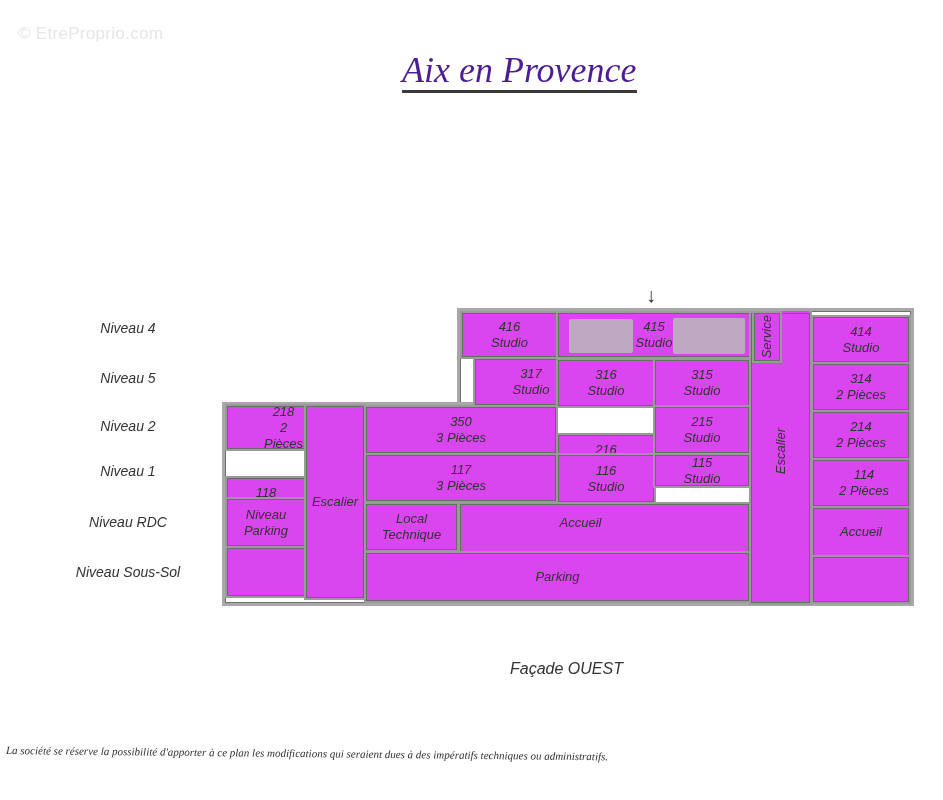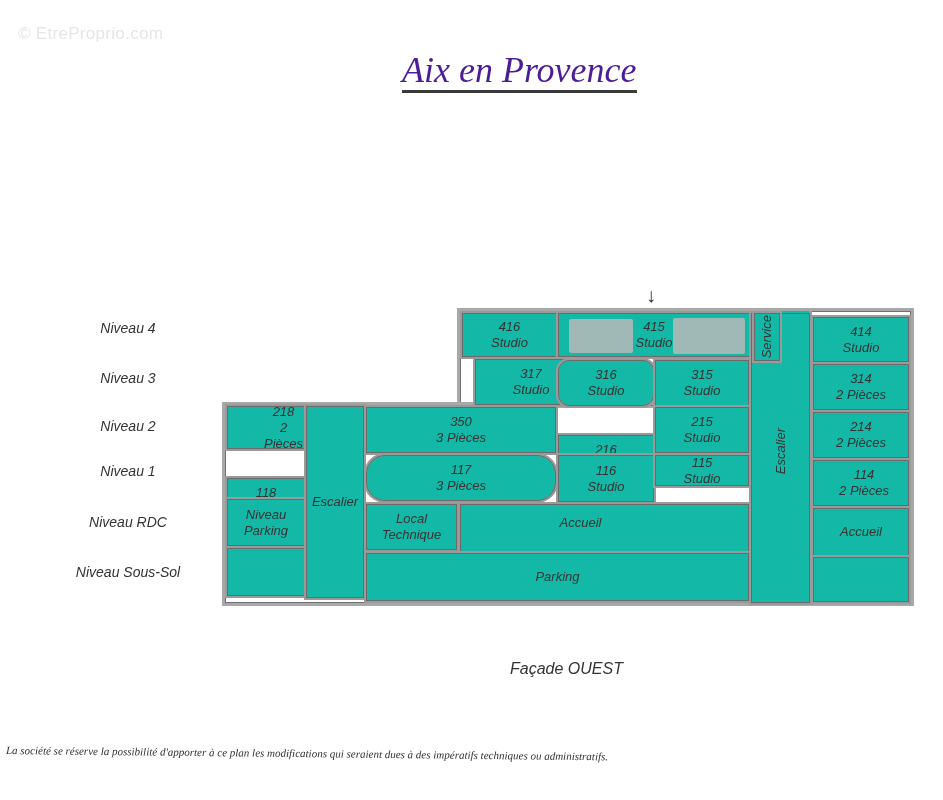--- a/index.html
+++ b/index.html
@@ -19,21 +19,21 @@
     border-bottom: 3px solid #3a3a3a; line-height: 40px; padding-bottom: 0;
   }
   .level {
     position: absolute; width: 140px; left: 58px; text-align: center;
     font-style: italic; font-size: 14px; color: #333;
   }
   .cell {
     position: absolute; box-sizing: border-box;
     border: 3px solid #9a9a9a;
     outline: 1px solid #6a6a6a; outline-offset: -3px;
-    background: #14b8a6;
+    background: #d946ef;
     display: flex; flex-direction: column; align-items: center; justify-content: center;
     font-style: italic; font-size: 13px; line-height: 16px; color: #333; text-align: center;
   }
   .frame {
     position: absolute; box-sizing: border-box;
     border: 4px solid #a8a8a8; outline: 1px solid #707070; outline-offset: -4px;
     background: transparent;
   }
   .vtext { writing-mode: vertical-rl; transform: rotate(180deg); }
   .blur {
@@ -52,21 +52,21 @@
     transform: rotate(0.6deg); transform-origin: left center;
   }
 </style>
 </head>
 <body>
 
 <div class="watermark">© EtreProprio.com</div>
 <div class="title">Aix en Provence</div>
 
 <div class="level" style="top:320px;">Niveau 4</div>
-<div class="level" style="top:370px;">Niveau 3</div>
+<div class="level" style="top:370px;">Niveau 5</div>
 <div class="level" style="top:418px;">Niveau 2</div>
 <div class="level" style="top:463px;">Niveau 1</div>
 <div class="level" style="top:514px;">Niveau RDC</div>
 <div class="level" style="top:564px;">Niveau Sous-Sol</div>
 
 <div class="arrow">↓</div>
 
 <div class="frame" style="left:457px; top:308px; width:457px; height:100px;"></div>
 <div class="frame" style="left:222px; top:402px; width:692px; height:204px;"></div>
 
@@ -85,21 +85,21 @@
 </div>
 <div class="cell" style="left:811px; top:315px; width:100px; height:49px;">
   <span>414</span>
   <span>Studio</span>
 </div>
 
 <div class="cell" style="left:460px; top:357px; width:116px; height:50px;margin-left:13px;">
   <span>317</span>
   <span>Studio</span>
 </div>
-<div class="cell" style="left:556px; top:358px; width:100px; height:50px;border-radius:13px;">
+<div class="cell" style="left:556px; top:358px; width:100px; height:50px;">
   <span>316</span>
   <span>Studio</span>
 </div>
 <div class="cell" style="left:653px; top:358px; width:98px; height:50px;">
   <span>315</span>
   <span>Studio</span>
 </div>
 <div class="cell" style="left:811px; top:362px; width:100px; height:50px;">
   <span>314</span>
   <span>2 Pièces</span>
@@ -123,21 +123,21 @@
 </div>
 <div class="cell" style="left:811px; top:410px; width:100px; height:50px;">
   <span>214</span>
   <span>2 Pièces</span>
 </div>
 
 <div class="cell" style="left:225px; top:476px; width:82px; height:49px;">
   <span>118</span>
   <span>2 Pièces</span>
 </div>
-<div class="cell" style="left:364px; top:453px; width:194px; height:50px;border-radius:21px;">
+<div class="cell" style="left:364px; top:453px; width:194px; height:50px;">
   <span>117</span>
   <span>3 Pièces</span>
 </div>
 <div class="cell" style="left:556px; top:453px; width:100px; height:51px;">
   <span>116</span>
   <span>Studio</span>
 </div>
 <div class="cell" style="left:653px; top:453px; width:98px; height:35px;">
   <span>115</span>
   <span>Studio</span>

